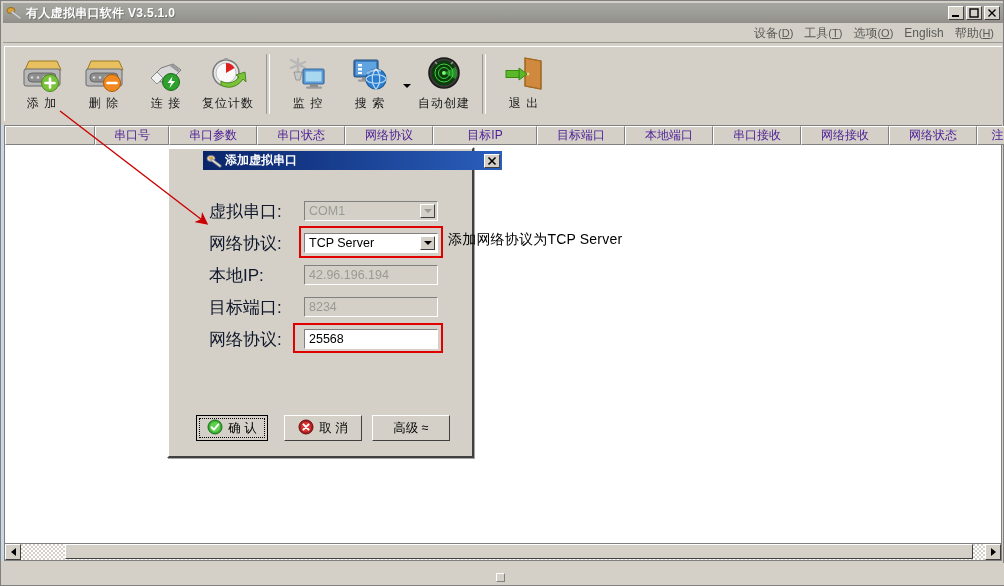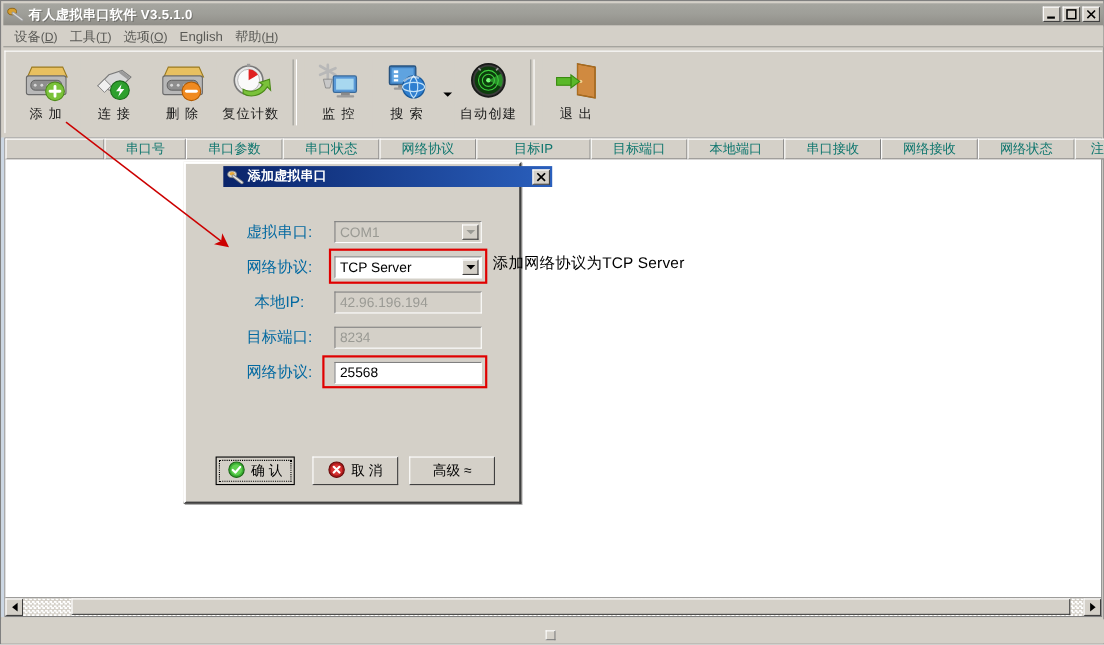--- a/index.html
+++ b/index.html
@@ -71,20 +71,21 @@
   #menu-bar {
     position: absolute;
     left: 2px; top: 23px;
     width: 1000px; height: 19px;
     background: #d4d0c8;
     display: flex;
     align-items: center;
     box-sizing: border-box;
     padding-left: 8px;
     border-bottom: 1px solid #9a9a94;
+    justify-content: flex-end;
   }
   .menu-item {
     color: #5a5a56;
     font-size: 12px;
     padding: 1px 9px 1px 2px;
     white-space: nowrap;
     cursor: default;
   }
   .menu-item .mn { font-size: 11px; }
   .menu-item u { text-decoration: underline; }
@@ -164,21 +165,21 @@
     background: #d4d0c8;
     border-top: 1px solid #ffffff;
     border-left: 1px solid #ffffff;
     border-right: 1px solid #808080;
     border-bottom: 1px solid #808080;
     box-sizing: border-box;
     display: flex;
     align-items: center;
     justify-content: center;
     font-size: 12px;
-    color: #0f766e;
+    color: #4c1d95;
     white-space: nowrap;
     overflow: hidden;
     cursor: default;
     flex: 0 0 auto;
   }
   #list-body {
     position: absolute;
     left: 0; top: 19px;
     right: 0; bottom: 17px;
     background: #ffffff;
@@ -307,23 +308,23 @@
     left: 0;
     width: 100%;
     height: 22px;
     display: flex;
     align-items: center;
   }
   .flabel {
     position: absolute;
     left: 38px;
     width: 90px;
-    text-align: center;
-    font-size: 14px;
-    color: #0369a1;
+    text-align: left;
+    font-size: 17px;
+    color: #0f172a;
     white-space: nowrap;
   }
   .finput {
     position: absolute;
     left: 133px;
     width: 134px;
     height: 20px;
     box-sizing: border-box;
     border-top: 1px solid #808080;
     border-left: 1px solid #808080;
@@ -471,45 +472,45 @@
           <circle cx="31" cy="29" r="8.5" fill="#7ac23a" stroke="#4d8a1a" stroke-width="1"></circle>
           <path d="M31 24.5 L31 33.5 M26.5 29 L35.5 29" stroke="#ffffff" stroke-width="2.6" stroke-linecap="round"></path>
         </svg>
       </span>
       <span class="lb">添 加</span>
     </div>
 
     <div class="tb-btn">
       <span class="ic">
         <svg width="46" height="40" viewBox="0 0 46 40">
-          <path d="M8 24 L18 14 L30 10 L38 16 L24 30 Z" fill="#d8d8d8" stroke="#7a7a7a" stroke-width="1"></path>
-          <path d="M8 24 L14 18 L20 24 L14 30 Z" fill="#f0f0f0" stroke="#7a7a7a" stroke-width="0.8"></path>
-          <path d="M28 11 L36 17" stroke="#9a9a9a" stroke-width="3"></path>
-          <circle cx="28" cy="28" r="8.5" fill="#2da02d" stroke="#1a6a1a" stroke-width="1"></circle>
-          <path d="M29.5 22.5 L24.5 29 L28 29 L26.5 34 L32 27 L28.5 27 Z" fill="#ffffff"></path>
-        </svg>
-      </span>
-      <span class="lb">连 接</span>
-    </div>
-
-    <div class="tb-btn">
-      <span class="ic">
-        <svg width="46" height="40" viewBox="0 0 46 40">
           <path d="M6 16 L10 7 L38 7 L42 16 Z" fill="#e8c060" stroke="#9a7a20" stroke-width="1"></path>
           <rect x="5" y="15" width="36" height="17" rx="2" fill="#b8b8b8" stroke="#6a6a6a" stroke-width="1"></rect>
           <rect x="9" y="19" width="28" height="9" rx="4" fill="#8e8e8e" stroke="#5a5a5a" stroke-width="0.8"></rect>
           <circle cx="13" cy="23.5" r="1.3" fill="#d8d8d8"></circle>
             <circle cx="19" cy="23.5" r="1.3" fill="#d8d8d8"></circle>
           <circle cx="25" cy="23.5" r="1.3" fill="#d8d8d8"></circle>
             <circle cx="31" cy="23.5" r="1.3" fill="#d8d8d8"></circle>
           <circle cx="31" cy="29" r="8.5" fill="#f08a20" stroke="#b05a00" stroke-width="1"></circle>
           <path d="M26.5 29 L35.5 29" stroke="#ffffff" stroke-width="2.6" stroke-linecap="round"></path>
         </svg>
       </span>
       <span class="lb">删 除</span>
+    </div>
+
+    <div class="tb-btn">
+      <span class="ic">
+        <svg width="46" height="40" viewBox="0 0 46 40">
+          <path d="M8 24 L18 14 L30 10 L38 16 L24 30 Z" fill="#d8d8d8" stroke="#7a7a7a" stroke-width="1"></path>
+          <path d="M8 24 L14 18 L20 24 L14 30 Z" fill="#f0f0f0" stroke="#7a7a7a" stroke-width="0.8"></path>
+          <path d="M28 11 L36 17" stroke="#9a9a9a" stroke-width="3"></path>
+          <circle cx="28" cy="28" r="8.5" fill="#2da02d" stroke="#1a6a1a" stroke-width="1"></circle>
+          <path d="M29.5 22.5 L24.5 29 L28 29 L26.5 34 L32 27 L28.5 27 Z" fill="#ffffff"></path>
+        </svg>
+      </span>
+      <span class="lb">连 接</span>
     </div>
 
     <div class="tb-btn">
       <span class="ic">
         <svg width="46" height="40" viewBox="0 0 46 40">
           <circle cx="21" cy="19" r="13" fill="#e8e8e8" stroke="#7a7a7a" stroke-width="1.5"></circle>
           <circle cx="21" cy="19" r="10" fill="#fafafa" stroke="#b0b0b0" stroke-width="0.8"></circle>
           <path d="M21 19 L21 9 A10 10 0 0 1 29.5 14 Z" fill="#e02020"></path>
           <rect x="19.5" y="4" width="3" height="3" fill="#9a9a9a"></rect>
           <path d="M16 31 C22 35 32 34 38 25 L41 28 L40 18 L31 21 L34 23 C29 30 21 30 16 27 Z" fill="#7ac23a" stroke="#4d8a1a" stroke-width="1"></path>

